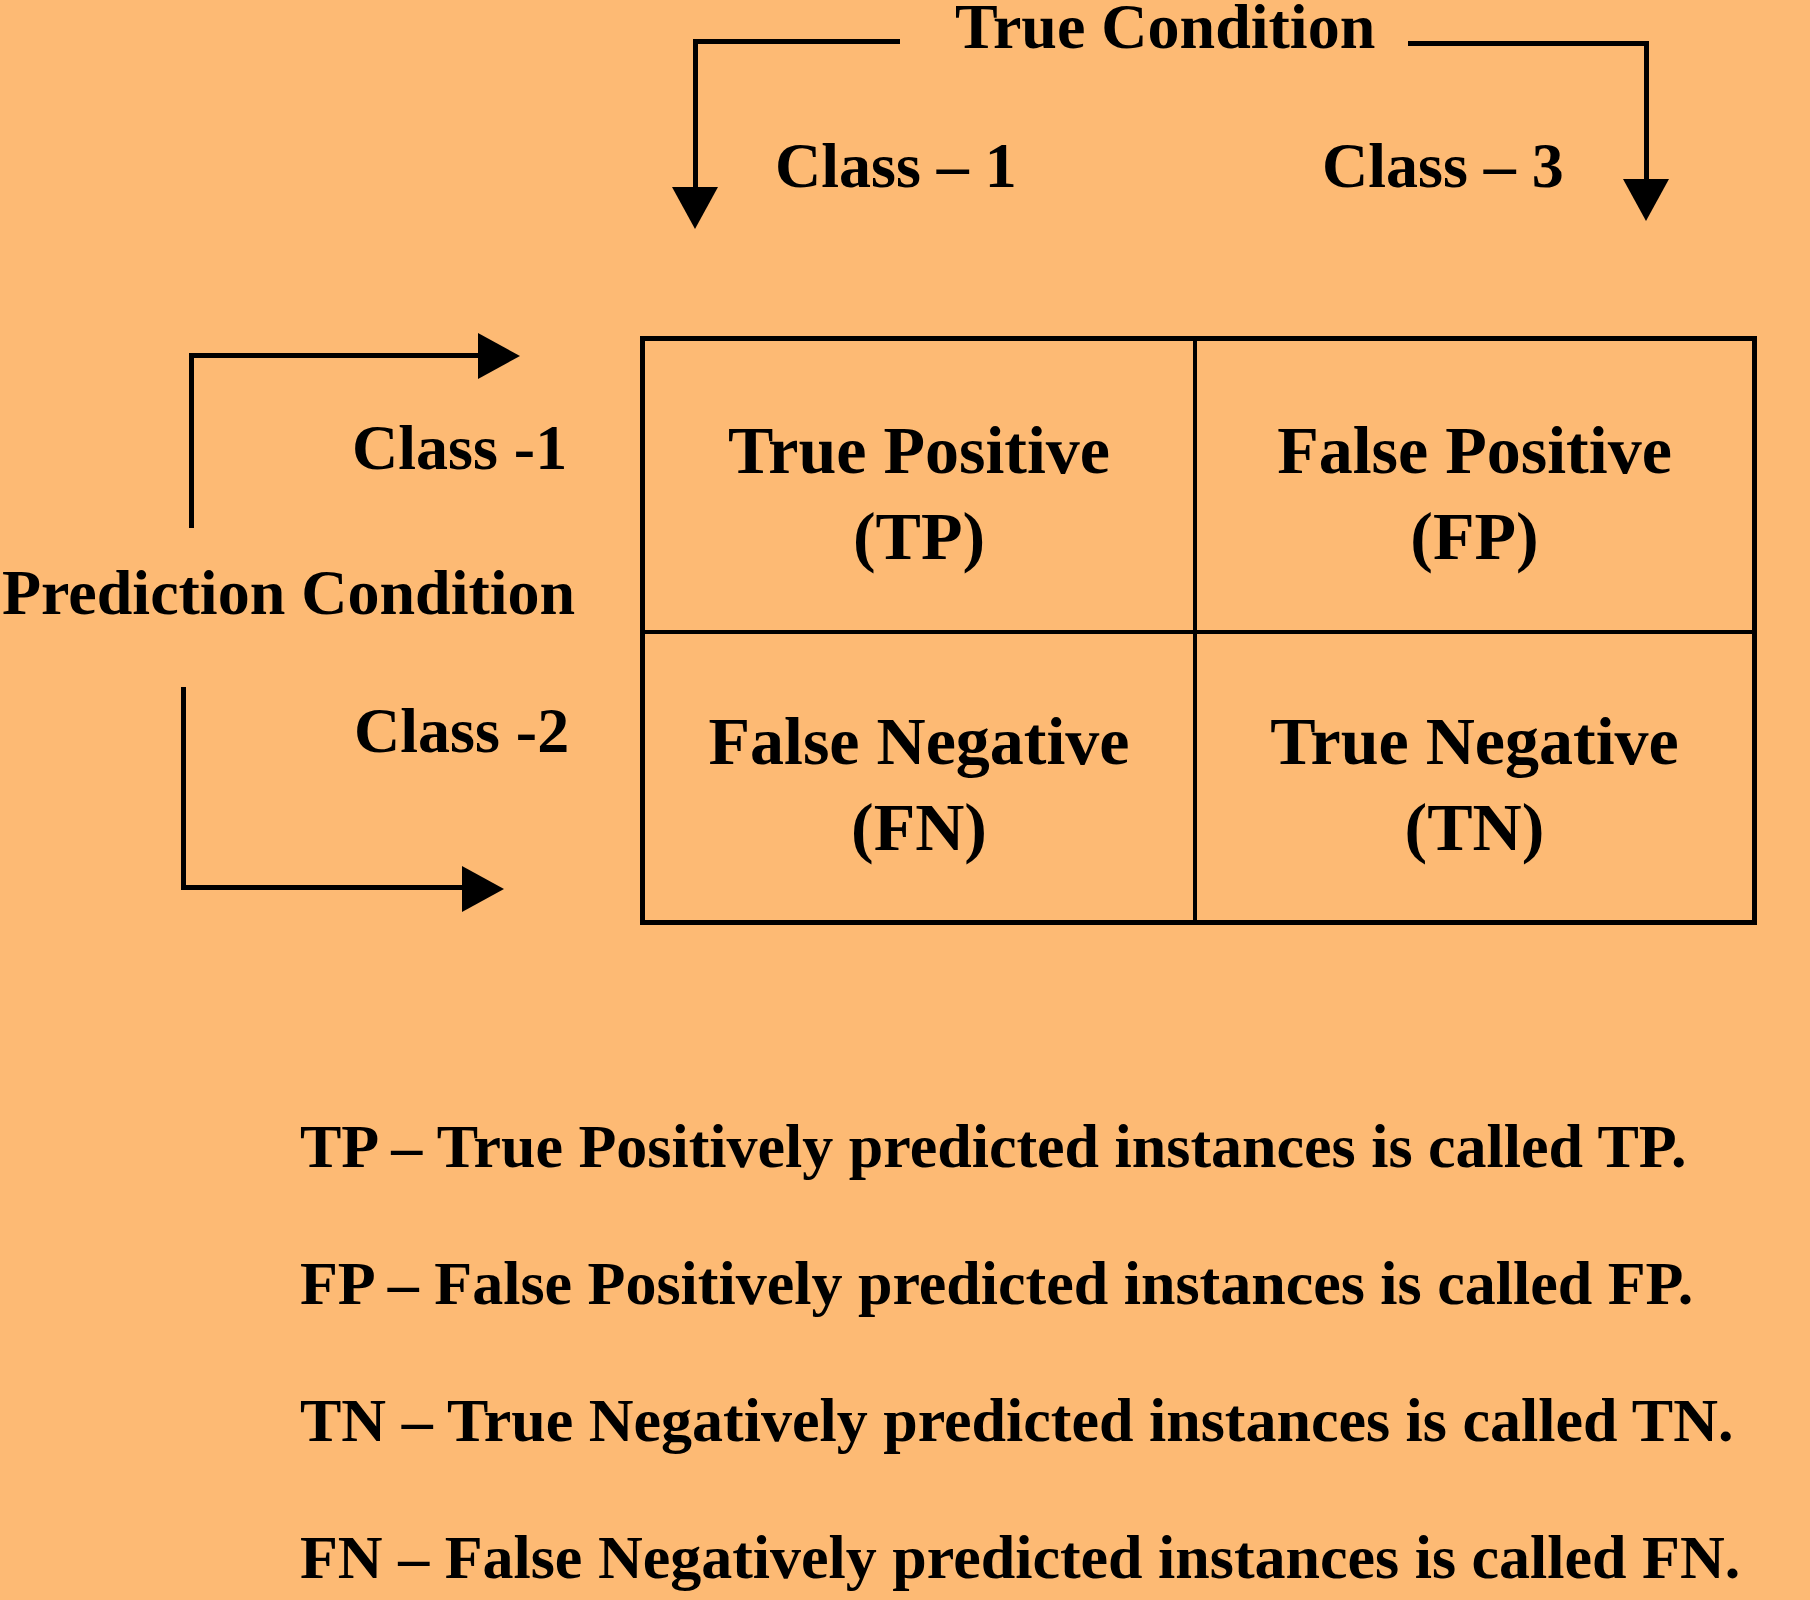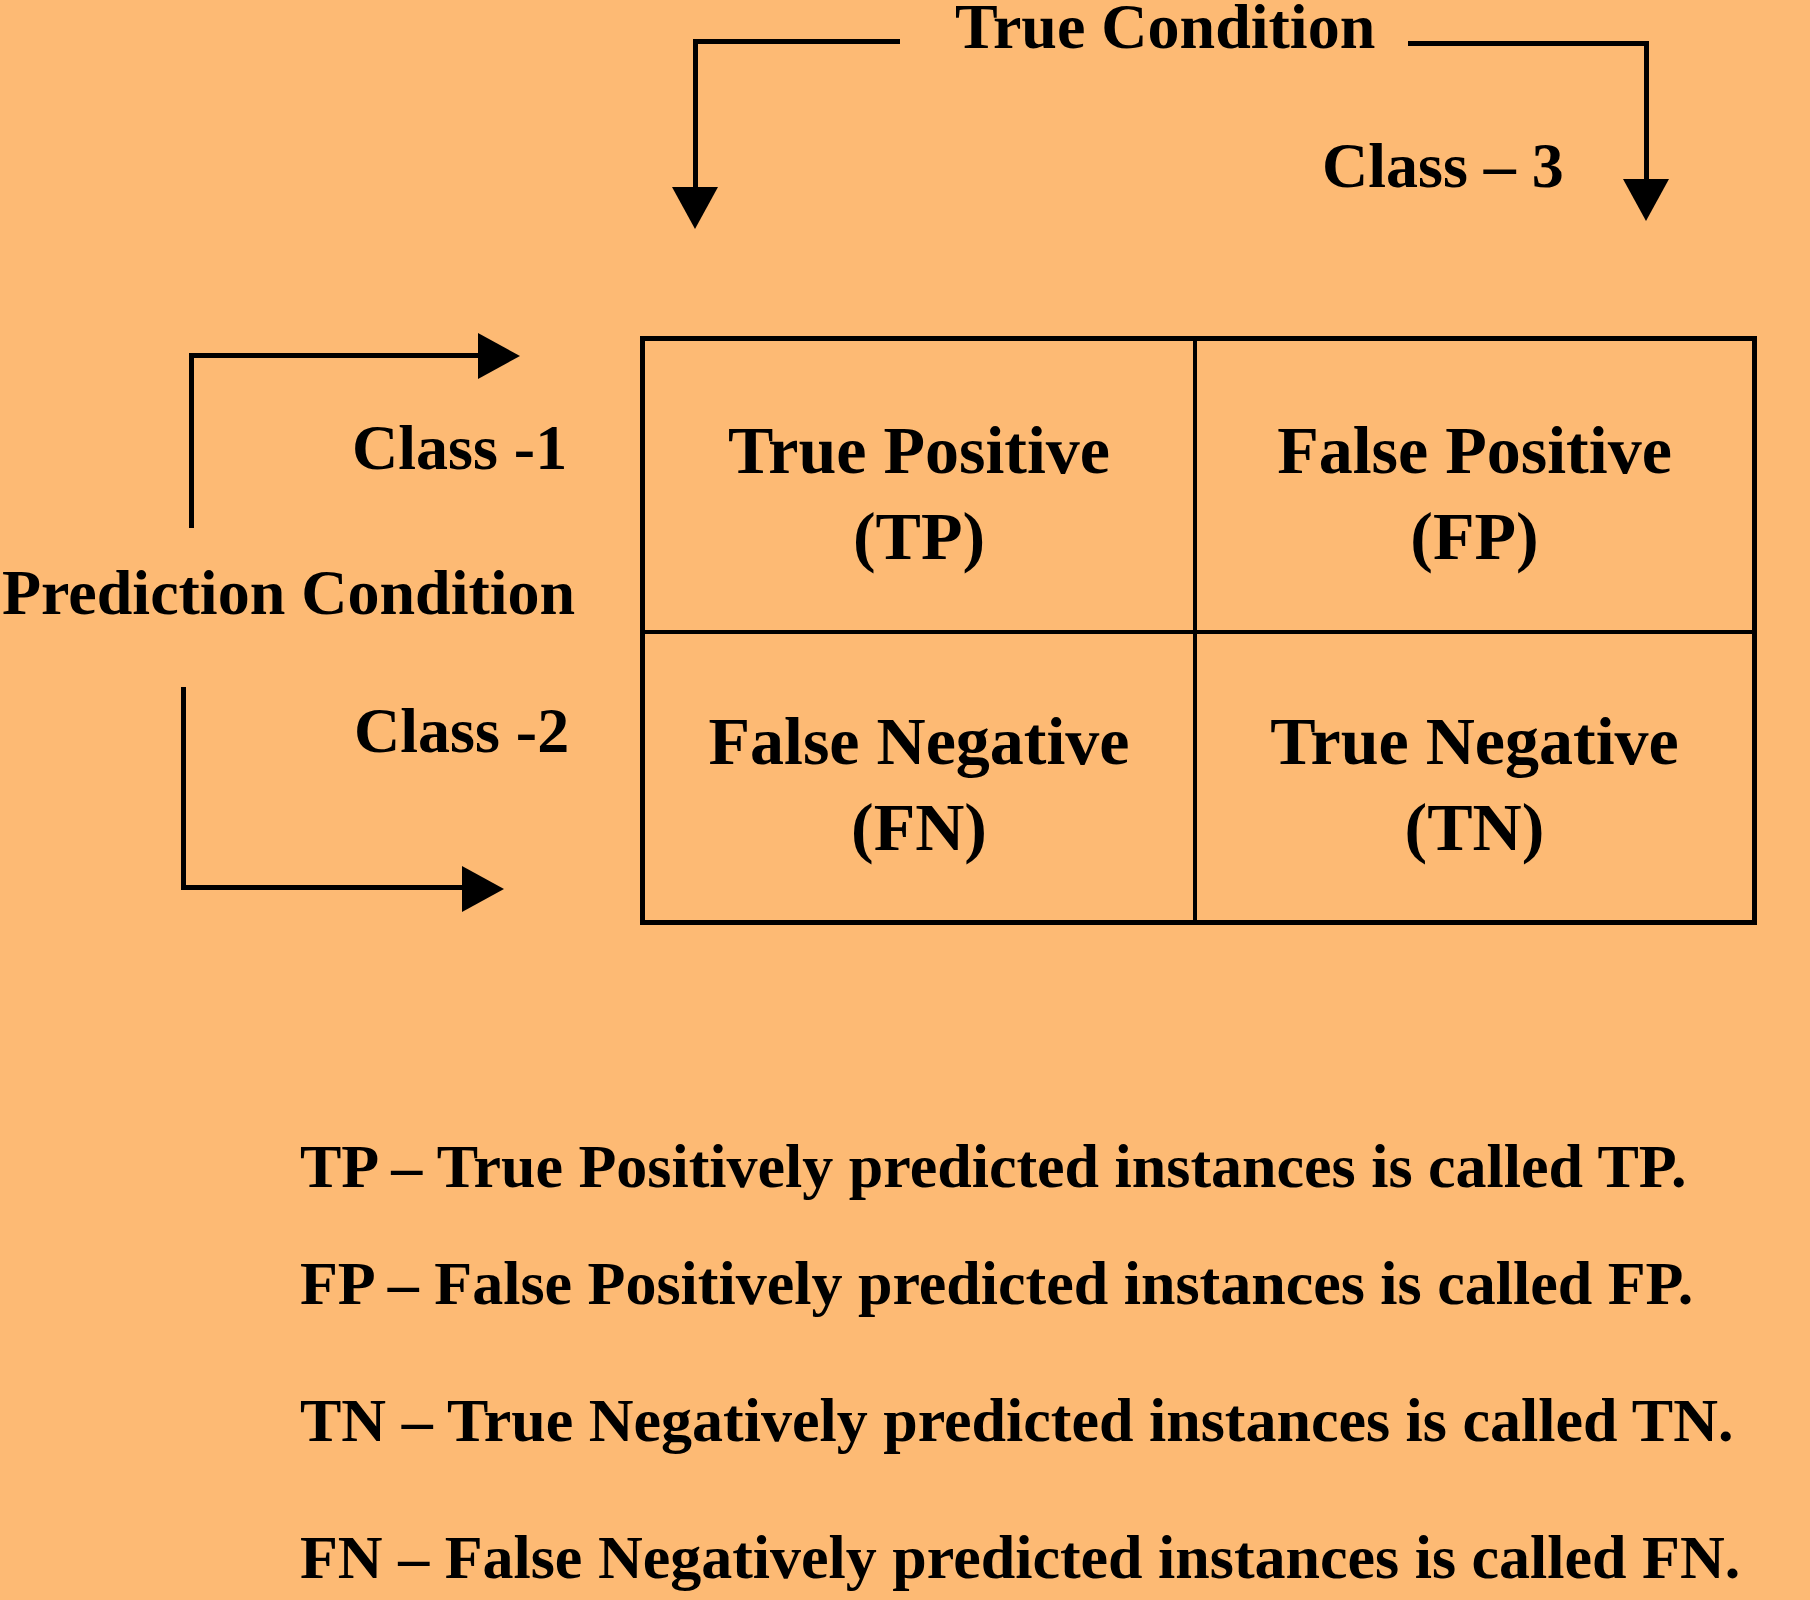--- a/index.html
+++ b/index.html
@@ -55,20 +55,21 @@
     <div class="vline" style="left:693px;top:39px;height:150px;"></div>
     <div class="arrow-down" style="left:672px;top:187px;"></div>
   </div>
 
   <div>
     <div class="hline" style="left:1408px;top:41px;width:240px;"></div>
     <div class="vline" style="left:1644px;top:41px;height:140px;"></div>
     <div class="arrow-down" style="left:1623px;top:179px;"></div>
   </div>
 
+  <div class="abs lbl" style="left:775px;top:133px;">Class – 1</div>
   <div class="abs lbl" style="left:1322px;top:133px;">Class – 3</div>
 
   <div>
     <div class="vline" style="left:189px;top:353px;height:175px;"></div>
     <div class="hline" style="left:189px;top:353px;width:289px;"></div>
     <div class="arrow-right" style="left:478px;top:333px;"></div>
   </div>
 
   <div class="abs lbl" style="left:352px;top:415px;">Class -1</div>
 
@@ -94,18 +95,18 @@
     <div class="cell bl">
       <div>False Negative</div>
       <div>(FN)</div>
     </div>
     <div class="cell">
       <div>True Negative</div>
       <div>(TN)</div>
     </div>
   </div>
 
-  <div class="def" style="top:1114px;margin-top:20px;">TP – True Positively predicted instances is called TP.</div>
+  <div class="def" style="top:1114px;">TP – True Positively predicted instances is called TP.</div>
   <div class="def" style="top:1251px;">FP – False Positively predicted instances is called FP.</div>
   <div class="def" style="top:1388px;">TN – True Negatively predicted instances is called TN.</div>
   <div class="def" style="top:1525px;">FN – False Negatively predicted instances is called FN.</div>
 
 </div>
 
 </body></html>

